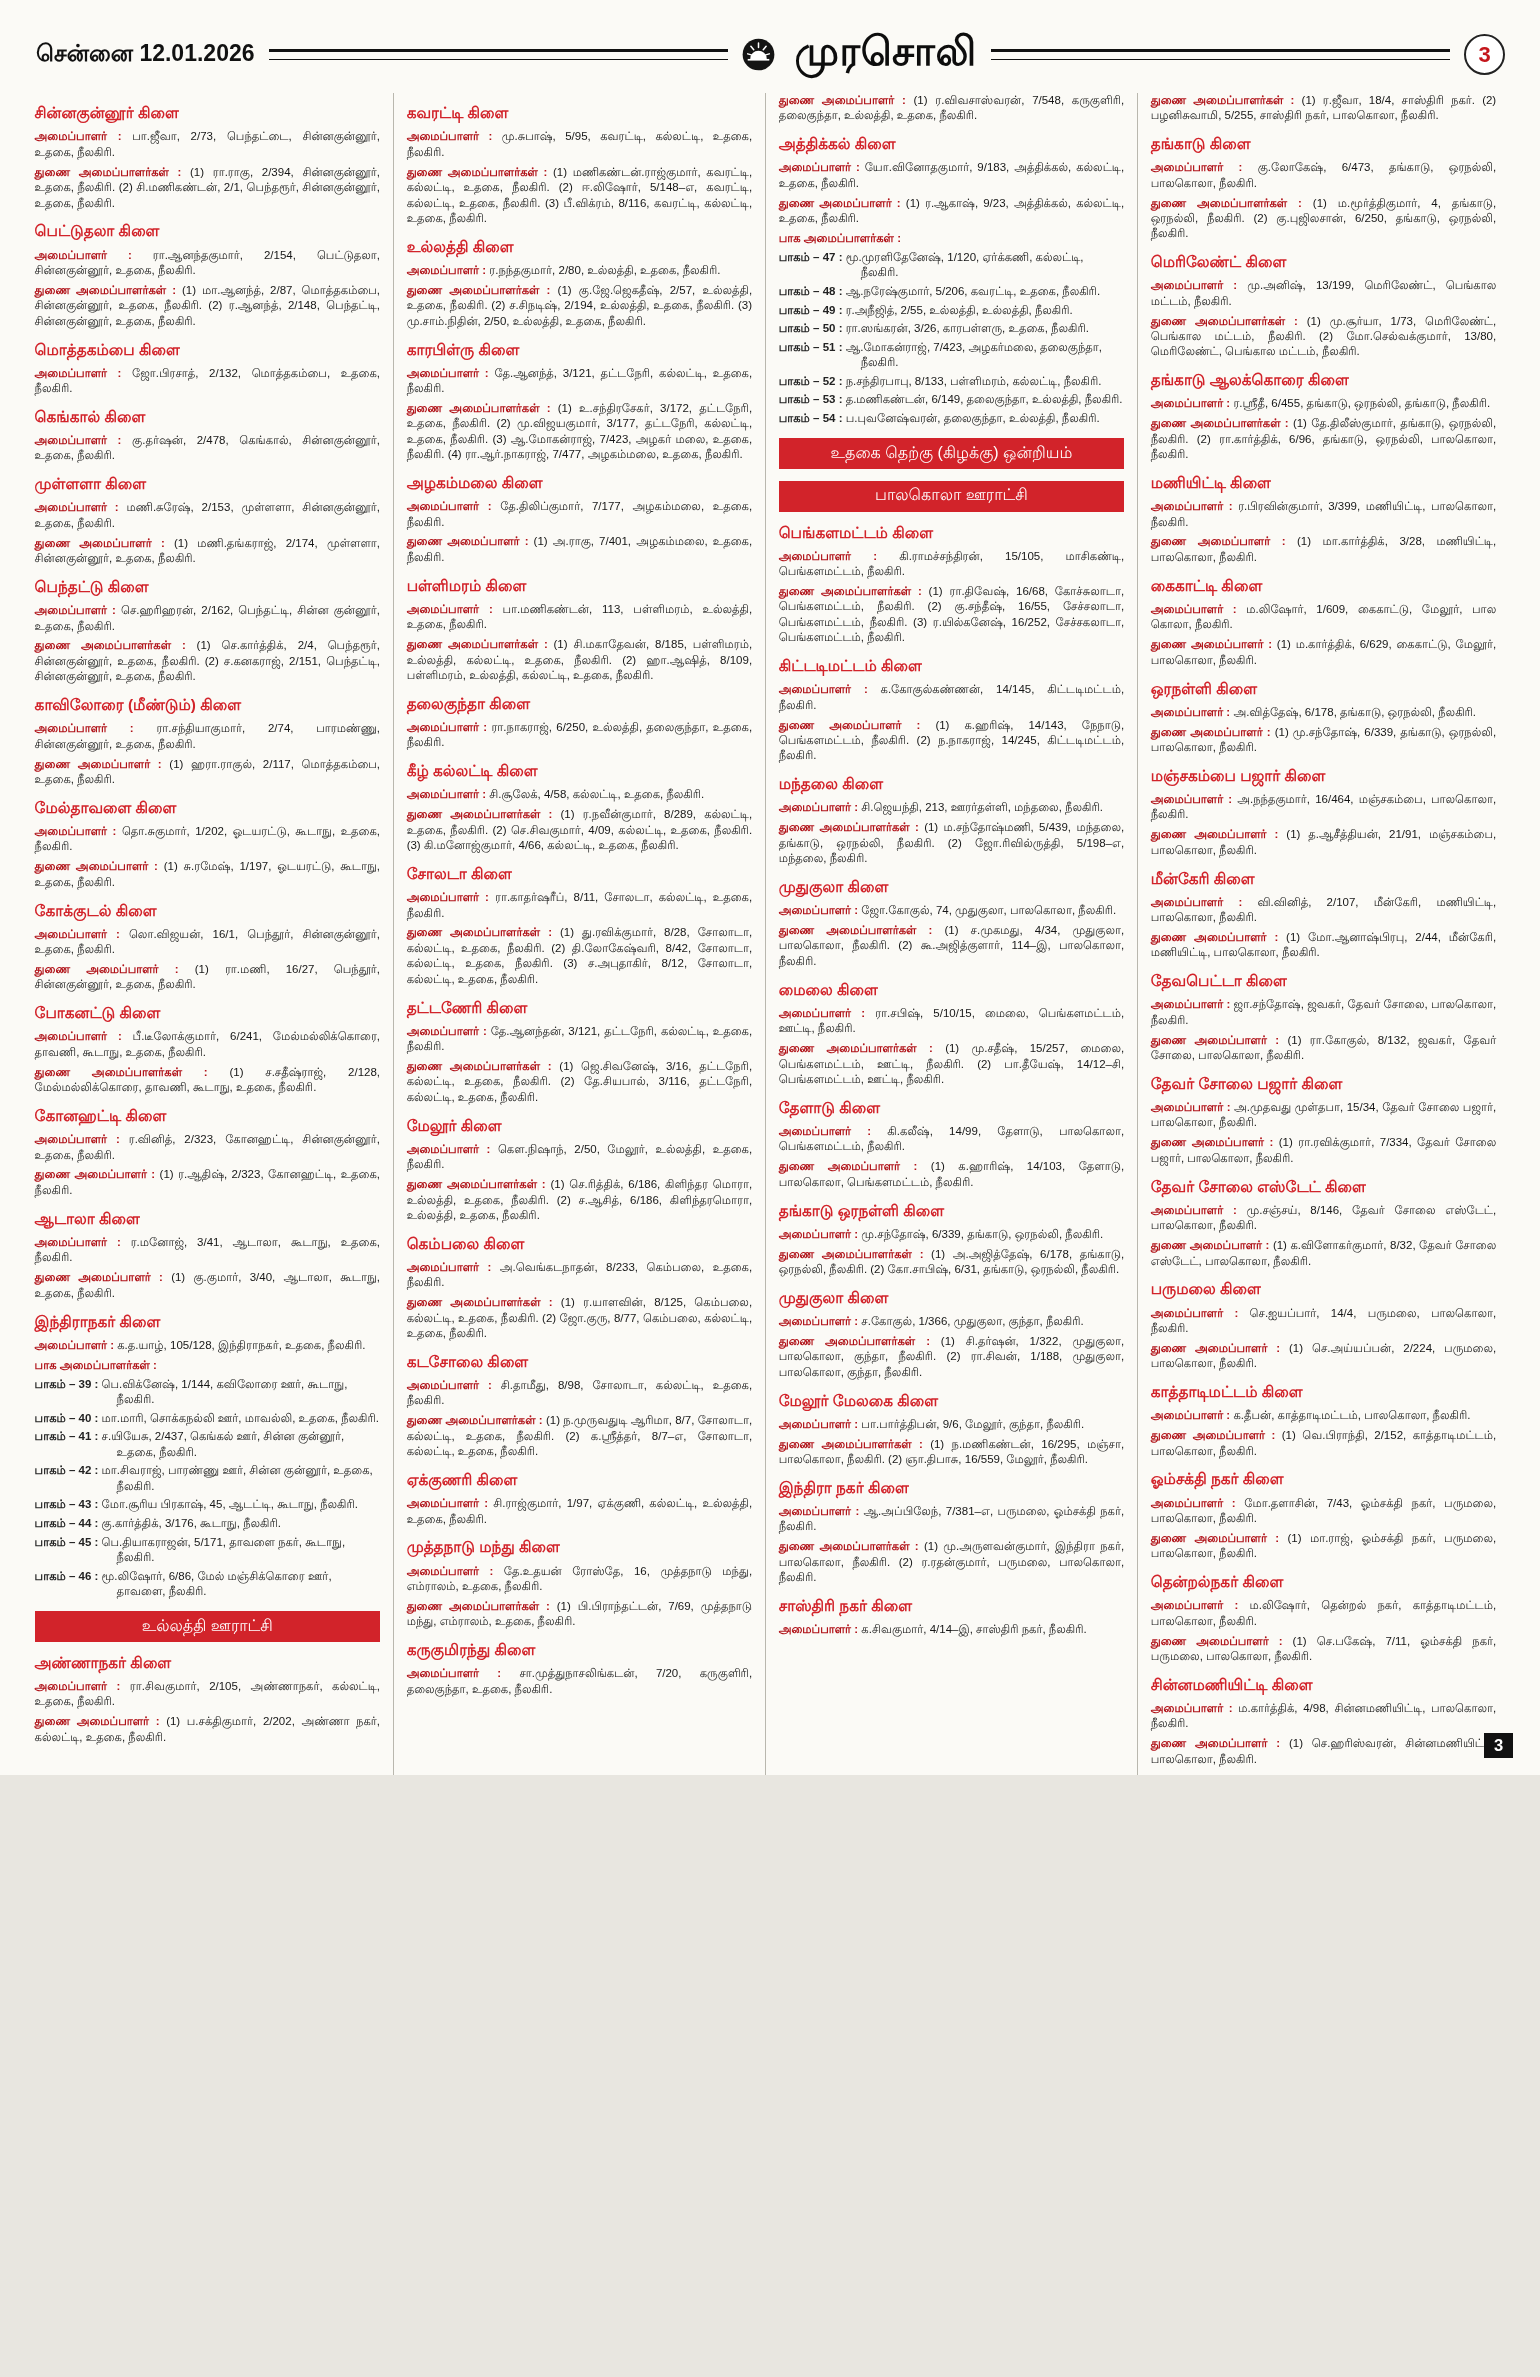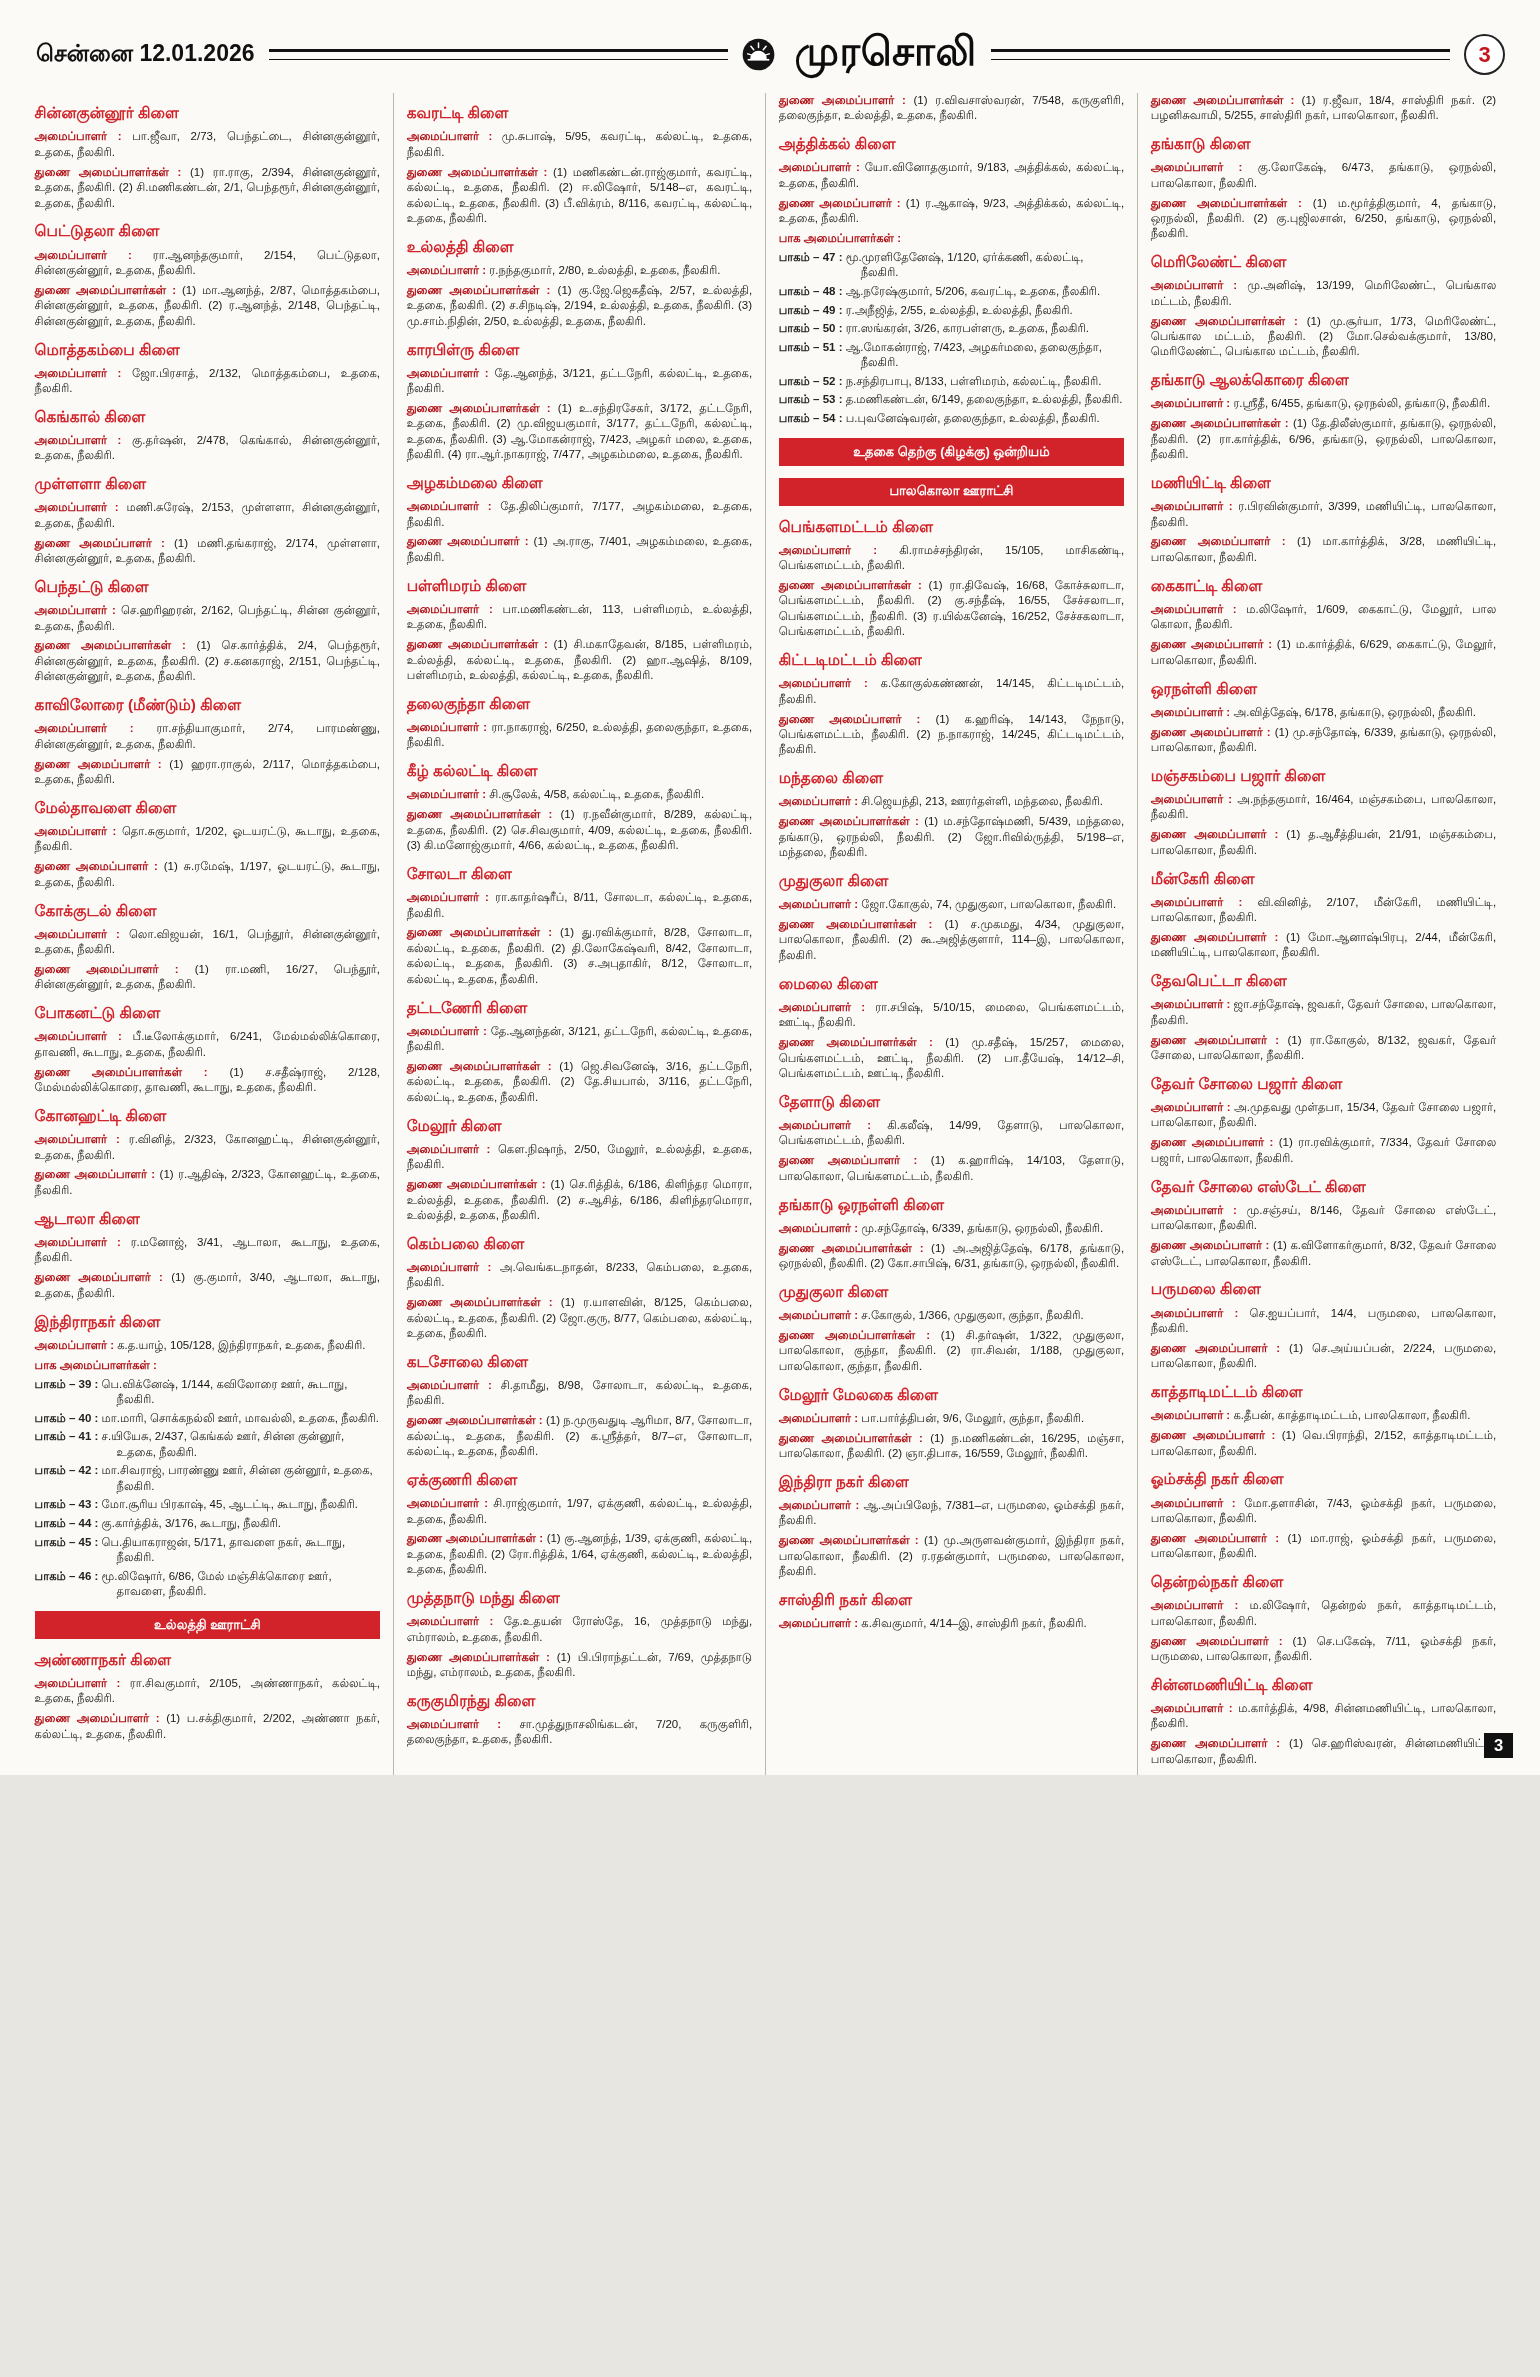--- a/index.html
+++ b/index.html
@@ -51,21 +51,21 @@
   .col:last-child{border-right:none;}
   .col:first-child{padding-left:2.6px;}
   
   .bh{
     margin:11.5px 0 5.1px 0;
     font-size:15.3px;font-weight:bold;color:#d2232a;
   }
   .banner{
     margin:11.5px 0 6.4px 0;
     background:#d2232a;color:#fff;
-    text-align:center;font-weight:bold;font-size:13px;
+    text-align:center;font-weight:normal;font-size:16px;
     padding:5.7px 3.8px;
   }
   .entry{
     margin:0 0 4.5px 0;
     font-size:11.5px;line-height:1.34;
     text-align:justify;color:#161616;
   }
   .lb{font-weight:bold;color:#b01218;}
   .lb2{font-weight:bold;color:#222;}
   .entry.sub{margin:2.6px 0 3.8px 0;text-align:left;}
@@ -192,21 +192,20 @@
         <p class="entry"><span class="lb">அமைப்பாளர் : </span>கௌ.நிஷாந், 2/50, மேலூர், உல்லத்தி, உதகை, நீலகிரி.</p>
         <p class="entry"><span class="lb">துணை அமைப்பாளர்கள் : </span>(1) செ.ரித்திக், 6/186, கிளிந்தர மொரா, உல்லத்தி, உதகை, நீலகிரி. (2) ச.ஆசித், 6/186, கிளிந்தரமொரா, உல்லத்தி, உதகை, நீலகிரி.</p>
         <h3 class="bh">கெம்பலை கிளை</h3>
         <p class="entry"><span class="lb">அமைப்பாளர் : </span>அ.வெங்கடநாதன், 8/233, கெம்பலை, உதகை, நீலகிரி.</p>
         <p class="entry"><span class="lb">துணை அமைப்பாளர்கள் : </span>(1) ர.யாளவின், 8/125, கெம்பலை, கல்லட்டி, உதகை, நீலகிரி. (2) ஜோ.குரு, 8/77, கெம்பலை, கல்லட்டி, உதகை, நீலகிரி.</p>
         <h3 class="bh">கடசோலை கிளை</h3>
         <p class="entry"><span class="lb">அமைப்பாளர் : </span>சி.தாமீது, 8/98, சோலாடா, கல்லட்டி, உதகை, நீலகிரி.</p>
         <p class="entry"><span class="lb">துணை அமைப்பாளர்கள் : </span>(1) ந.முருவதுடி ஆரிமா, 8/7, சோலாடா, கல்லட்டி, உதகை, நீலகிரி. (2) க.ஸ்ரீத்தர், 8/7–எ, சோலாடா, கல்லட்டி, உதகை, நீலகிரி.</p>
         <h3 class="bh">ஏக்குணரி கிளை</h3>
         <p class="entry"><span class="lb">அமைப்பாளர் : </span>சி.ராஜ்குமார், 1/97, ஏக்குணி, கல்லட்டி, உல்லத்தி, உதகை, நீலகிரி.</p>
-        <p class="entry"><span class="lb">துணை அமைப்பாளர்கள் : </span>(1) கு.ஆனந்த், 1/39, ஏக்குணி, கல்லட்டி, உதகை, நீலகிரி. (2) ரோ.ரித்திக், 1/64, ஏக்குணி, கல்லட்டி, உல்லத்தி, உதகை, நீலகிரி.</p>
         <h3 class="bh">முத்தநாடு மந்து கிளை</h3>
         <p class="entry"><span class="lb">அமைப்பாளர் : </span>தே.உதயன் ரோஸ்தே, 16, முத்தநாடு மந்து, எம்ராலம், உதகை, நீலகிரி.</p>
         <p class="entry"><span class="lb">துணை அமைப்பாளர்கள் : </span>(1) பி.பிராந்தட்டன், 7/69, முத்தநாடு மந்து, எம்ராலம், உதகை, நீலகிரி.</p>
         <h3 class="bh">கருகுமிரந்து கிளை</h3>
         <p class="entry"><span class="lb">அமைப்பாளர் : </span>சா.முத்துநாசலிங்கடன், 7/20, கருகுளிரி, தலைகுந்தா, உதகை, நீலகிரி.</p>
       </div>
       <div class="col">
         <p class="entry"><span class="lb">துணை அமைப்பாளர் : </span>(1) ர.விவசாஸ்வரன், 7/548, கருகுளிரி, தலைகுந்தா, உல்லத்தி, உதகை, நீலகிரி.</p>
         <h3 class="bh">அத்திக்கல் கிளை</h3>
         <p class="entry"><span class="lb">அமைப்பாளர் : </span>யோ.வினோதகுமார், 9/183, அத்திக்கல், கல்லட்டி, உதகை, நீலகிரி.</p>

